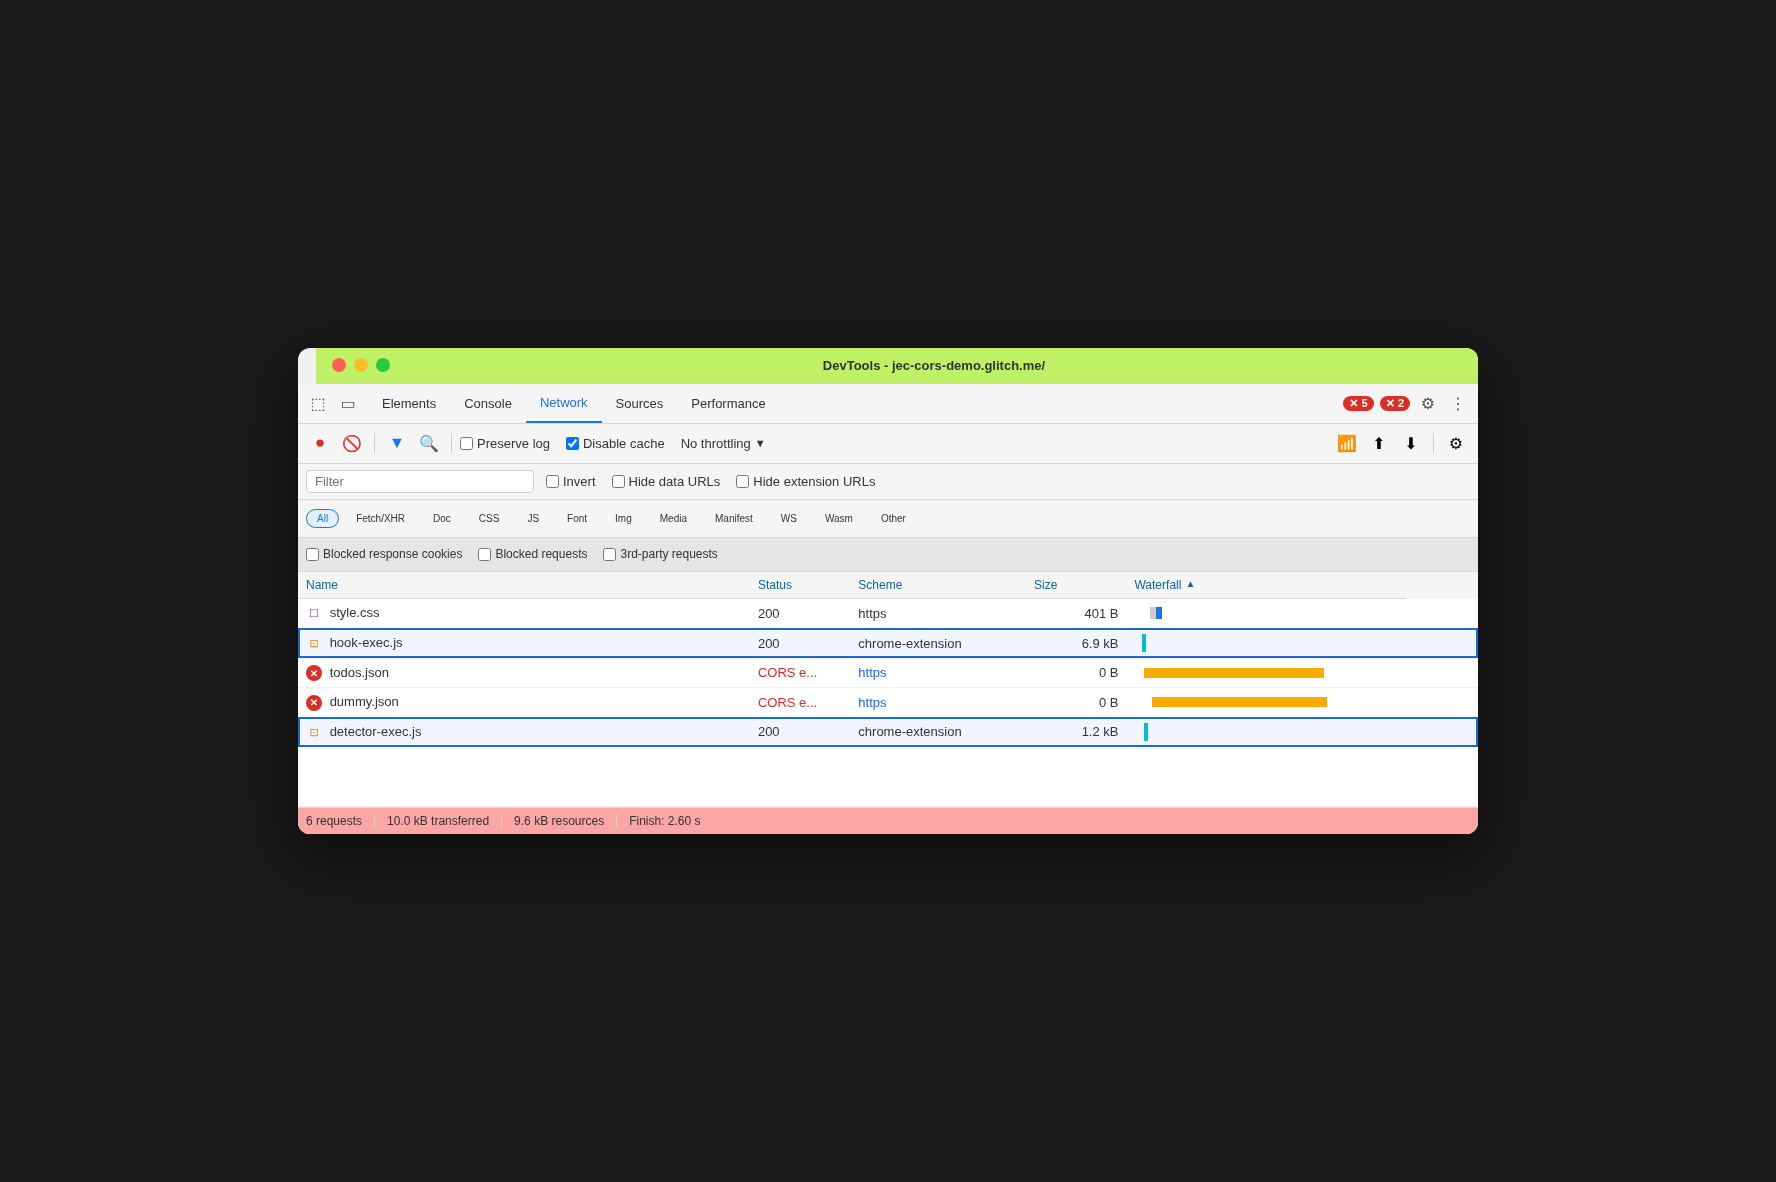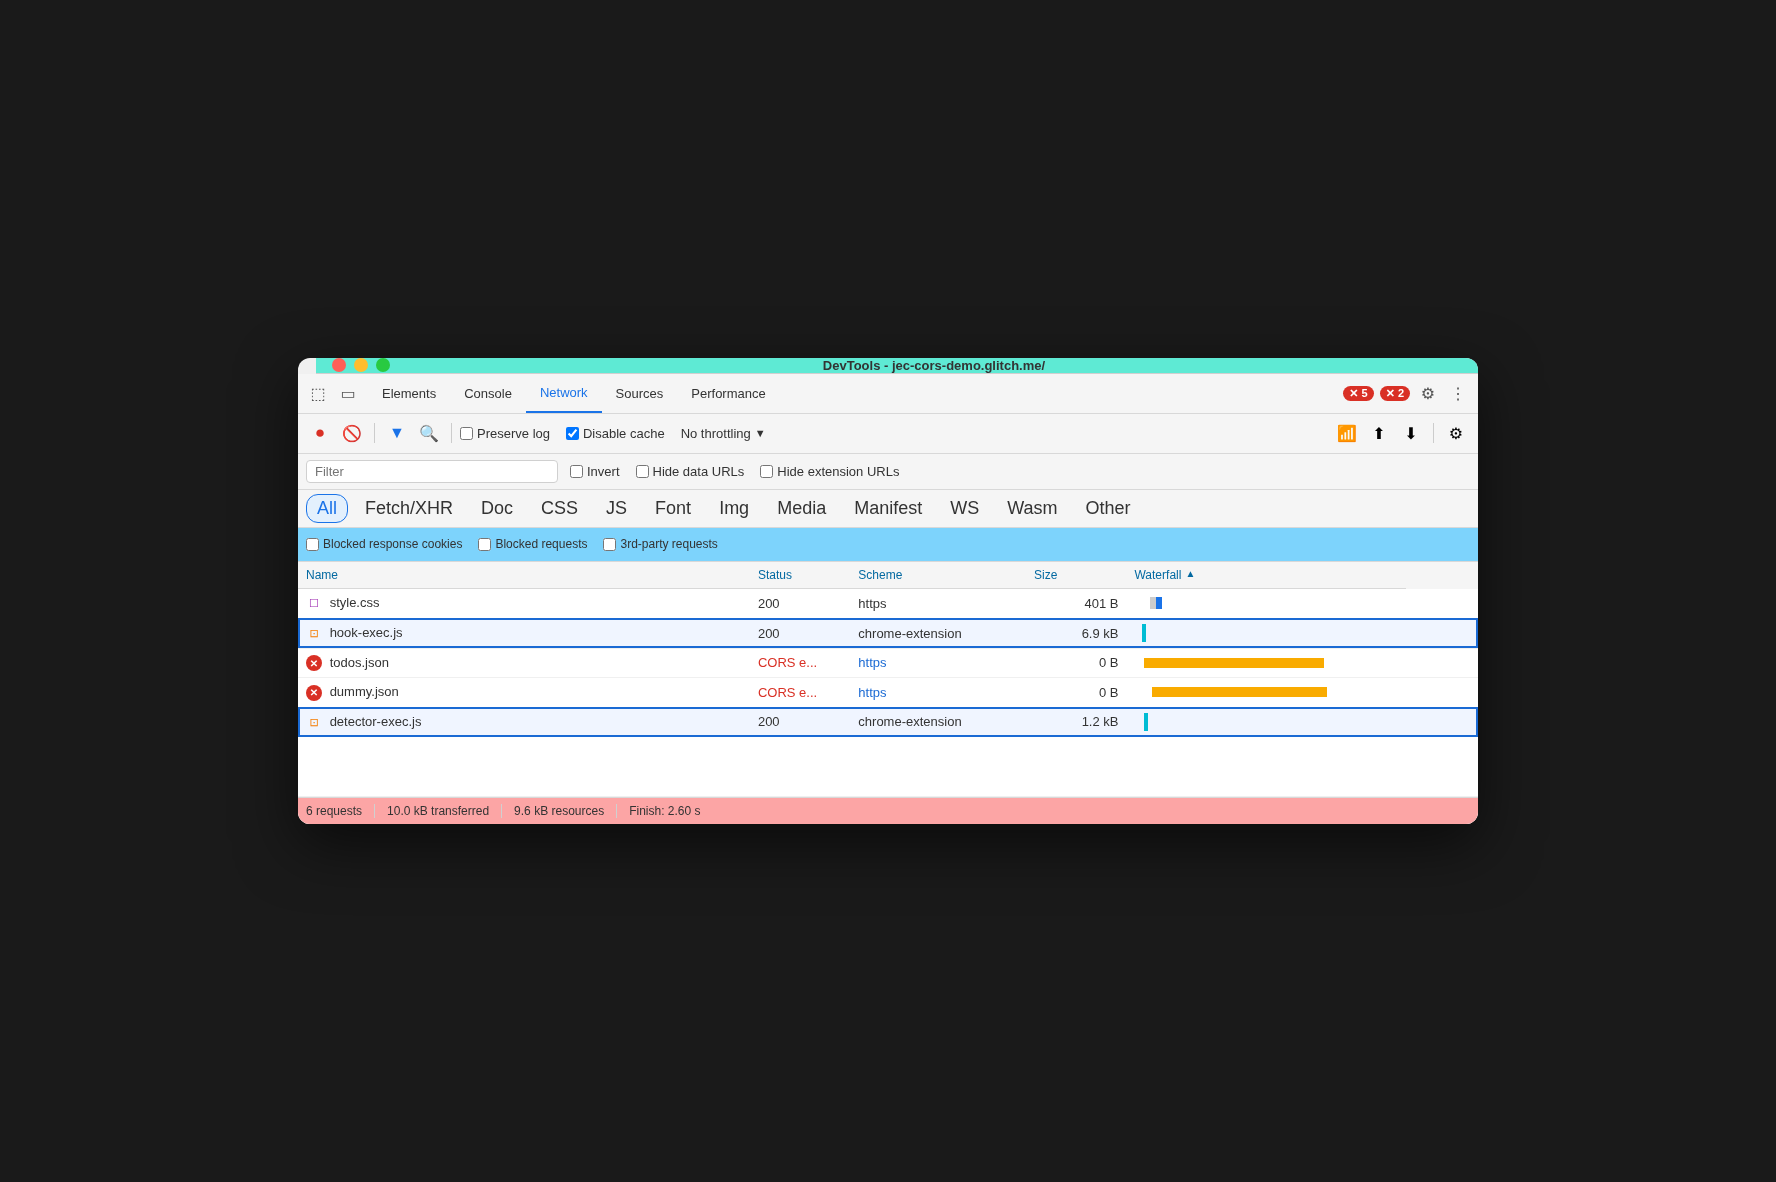--- a/index.html
+++ b/index.html
@@ -12,22 +12,22 @@
       font-family: -apple-system, BlinkMacSystemFont, 'Segoe UI', sans-serif;
     }
     .window {
       width: 1180px;
       background: #f0f0f0;
       border-radius: 12px;
       overflow: hidden;
       box-shadow: 0 20px 60px rgba(0,0,0,0.6);
     }
     .titlebar {
-      background: #5eead4;
-      padding: 0 16px;
+      background: #bef264;
+      padding: 10px 16px;
       display: flex;
       align-items: center;
       border-bottom: 1px solid #d0d0d0;
       margin-left: 18px;
     }
     .traffic-lights {
       display: flex;
       gap: 8px;
       margin-right: 16px;
     }
@@ -170,21 +170,21 @@
       gap: 12px;
       height: 36px;
     }
     .filter-input {
       background: white;
       border: 1px solid #d0d0d0;
       border-radius: 4px;
       padding: 3px 8px;
       font-size: 13px;
       color: #999;
-      width: 252px;
+      width: 228px;
     }
     .filter-checks {
       display: flex;
       align-items: center;
       gap: 16px;
     }
     .filter-check-item {
       display: flex;
       align-items: center;
       gap: 4px;
@@ -199,35 +199,35 @@
       background: #f5f5f5;
       border-bottom: 1px solid #d8d8d8;
       gap: 6px;
       height: 38px;
     }
     .type-btn {
       padding: 3px 10px;
       border: 1px solid transparent;
       border-radius: 12px;
       background: none;
-      font-size: 18px;
+      font-size: 10px;
       cursor: pointer;
       color: #333;
     }
     .type-btn.active {
       background: #e3f0fd;
       border-color: #1a73e8;
       color: #1a73e8;
     }
     
     .blocked-row {
       display: flex;
       align-items: center;
       padding: 4px 8px;
-      background: #7dd3fc;
+      background: #e5e5e5;
       border-bottom: 1px solid #d8d8d8;
       gap: 16px;
       height: 34px;
     }
     .blocked-check-item {
       display: flex;
       align-items: center;
       gap: 4px;
       font-size: 12px;
       color: #333;

